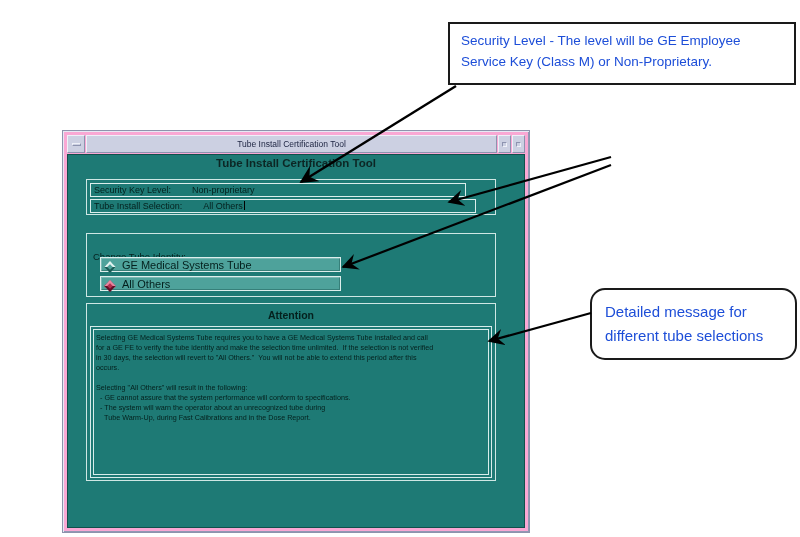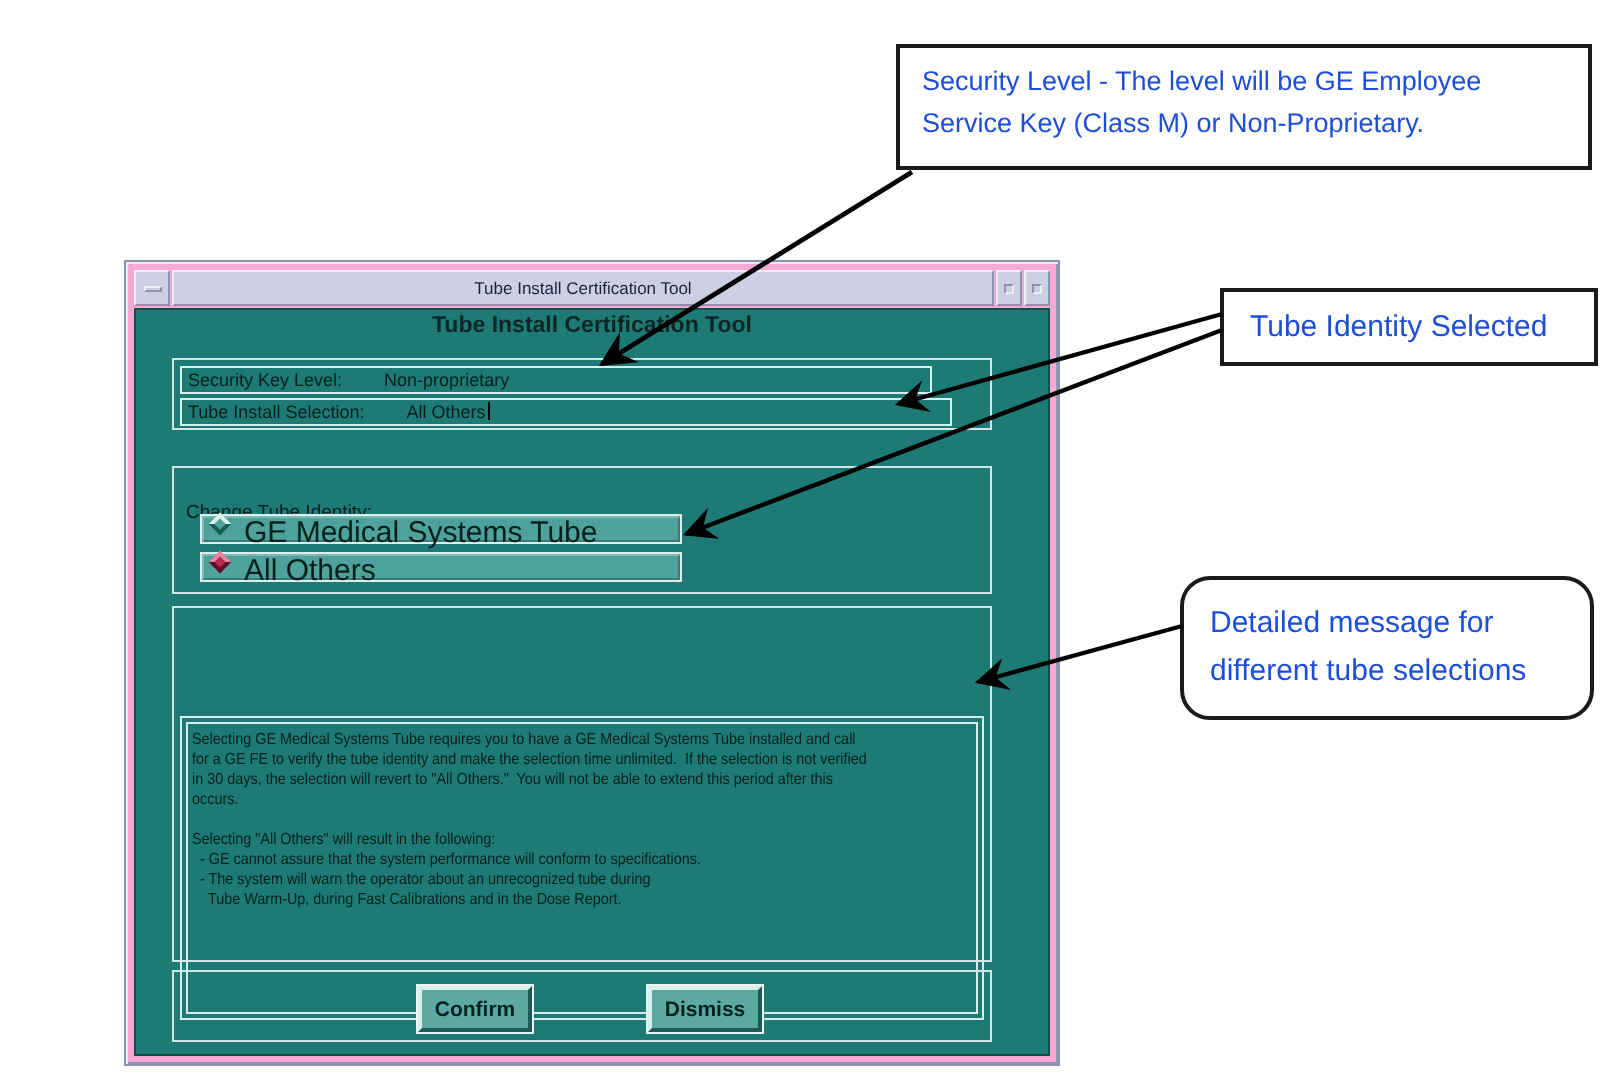--- a/index.html
+++ b/index.html
@@ -57,35 +57,35 @@
   .field-2 { left:3px; top:19px; width:386px; height:14px; }
   .field .val { margin-left:21px; }
   .caret { display:inline-block; width:1px; height:9px; background:#000;
            vertical-align:-1px; margin-left:1px; }
 
   .sec2-label { position:absolute; left:6px; top:17px; font-size:9.5px; color:#04201d; }
   .option-row { position:absolute; left:13px; width:241px; height:15px;
                 background:#4ea29b; border:1px solid #dceeec;
                 box-shadow: inset 1px 1px 0 rgba(255,255,255,.25),
                             inset -1px -1px 0 rgba(0,48,44,.3);
-                display:flex; align-items:flex-start; padding-left:5px;
-                font-size:15px; color:#04201d; cursor:default; }
+                display:flex; align-items:flex-end; padding-left:5px;
+                font-size:11px; color:#04201d; cursor:default; }
   .opt-1 { top:23px; } .opt-2 { top:42px; }
   .diamond { width:8px; height:8px; transform:rotate(45deg); margin-right:8px;
              flex:0 0 auto; }
   .diamond.off { background:#4ea29b; border:2px solid;
                  border-color:#e2f2f0 #1a5b55 #1a5b55 #e2f2f0; }
   .diamond.on  { background:#b52d4e; border:2px solid;
                  border-color:#e488a0 #5d1026 #5d1026 #e488a0; }
 
   .attn-title { position:absolute; left:0; right:0; top:5px; text-align:center;
                 font-size:10.5px; font-weight:bold; color:#04201d; }
   .attn-box { position:absolute; left:3px; top:22px; width:402px; height:152px;
               border:1px solid #d8edeb; outline:1px solid #d8edeb; outline-offset:-4px;
-              padding:6px 5px; overflow:hidden;margin-top:32px; }
+              padding:6px 5px; overflow:hidden; }
   .attn-text { font-size:8px; line-height:10px; color:#04201d;
                white-space:pre-wrap; transform:scaleX(.9); transform-origin:0 0;
                width:112%; }
   .attn-text + .attn-text { margin-top:10px; }
 
   .push-btn { position:absolute; top:7px; width:57px; height:23px;
               background:#5ca9a2; border:2px solid;
               border-color:#d9efec #1c5b55 #1c5b55 #d9efec;
               box-shadow: 0 0 0 1px #e9f6f4;
               font-family:"Liberation Sans", sans-serif;
@@ -93,21 +93,20 @@
               display:flex; align-items:center; justify-content:center; cursor:default; }
   .btn-confirm { left:122px; }
   .btn-dismiss { left:237px; }
 </style>
 </head>
 <body>
 
 <div class="stage">
 
   <div class="callout callout-1">Security Level - The level will be GE Employee Service Key (Class M) or Non-Proprietary.</div>
-  <div class="callout callout-2">Tube Identity Selected</div>
   <div class="callout callout-3">Detailed message for different tube selections</div>
 
   <svg class="arrow-layer" viewBox="0 0 800 537" xmlns="http://www.w3.org/2000/svg">
     <defs>
       <marker id="ah" viewBox="0 0 10 10" refX="9" refY="5" markerWidth="7.5" markerHeight="7.5" orient="auto">
         <path d="M 0 0 L 10 5 L 0 10 L 3.5 5 z" fill="#000"></path>
       </marker>
     </defs>
     <line x1="456" y1="86" x2="301" y2="182" stroke="#000" stroke-width="2.4" marker-end="url(#ah)"></line>
     <line x1="611" y1="157" x2="449" y2="202" stroke="#000" stroke-width="2.2" marker-end="url(#ah)"></line>
@@ -147,32 +146,29 @@
           <span class="diamond off"></span>
           <span>GE Medical Systems Tube</span>
         </div>
         <div class="option-row opt-2">
           <span class="diamond on"></span>
           <span>All Others</span>
         </div>
       </div>
 
       <div class="frame sec3">
+        <div class="attn-title">Attention</div>
         <div class="attn-box">
           <div class="attn-text">Selecting GE Medical Systems Tube requires you to have a GE Medical Systems Tube installed and call
 for a GE FE to verify the tube identity and make the selection time unlimited.  If the selection is not verified
 in 30 days, the selection will revert to "All Others."  You will not be able to extend this period after this
 occurs.</div>
           <div class="attn-text">Selecting "All Others" will result in the following:
   - GE cannot assure that the system performance will conform to specifications.
   - The system will warn the operator about an unrecognized tube during
     Tube Warm-Up, during Fast Calibrations and in the Dose Report.</div>
         </div>
       </div>
 
-      <div class="frame sec4">
-        <button class="push-btn btn-confirm">Confirm</button>
-        <button class="push-btn btn-dismiss">Dismiss</button>
-      </div>
     </div>
   </div>
 
 </div>
 
 </body></html>

